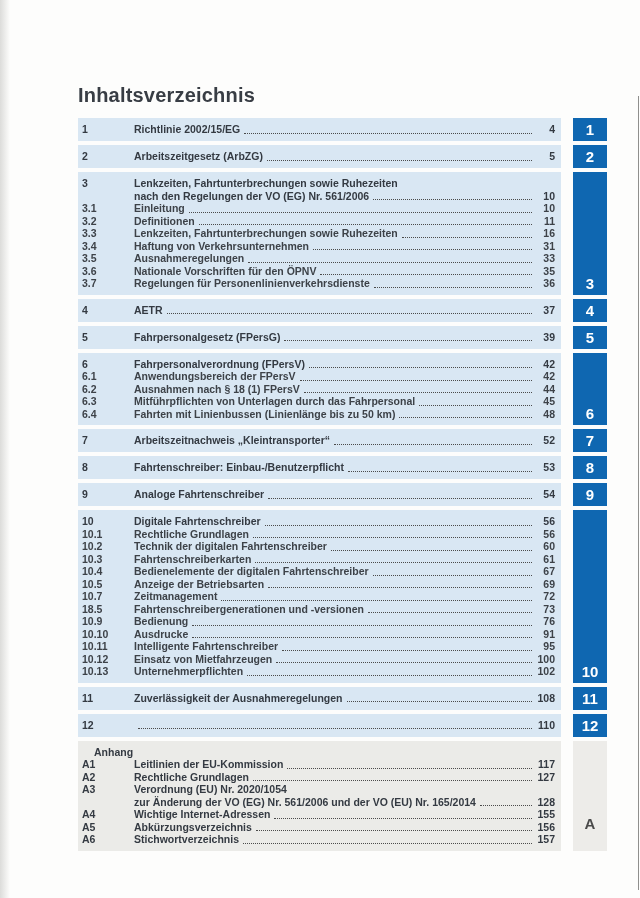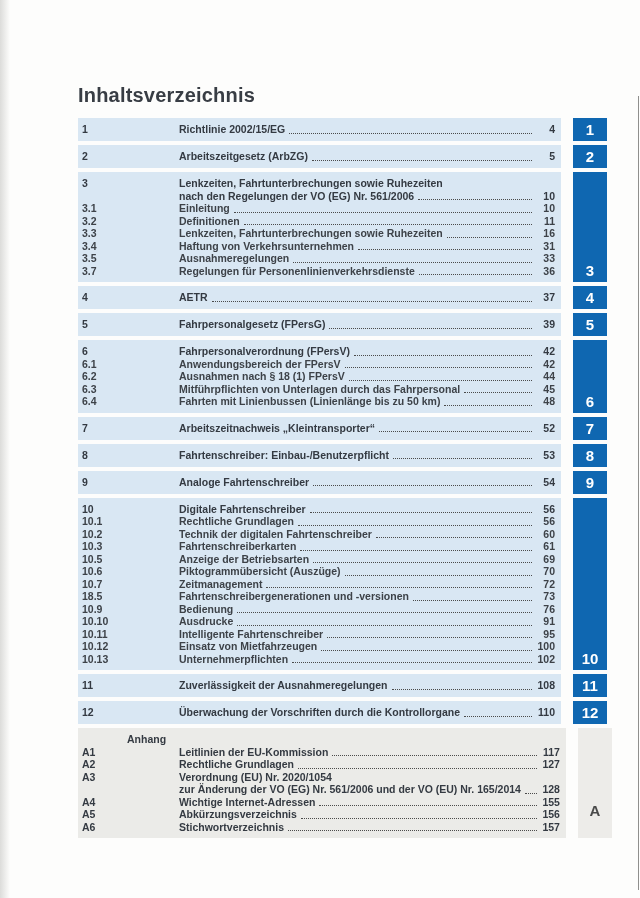--- a/index.html
+++ b/index.html
@@ -35,39 +35,39 @@
     min-height:23px;
   }
   .band.blue{background:var(--band-blue);}
   .band.gray{background:var(--band-gray);}
   .line{
     display:flex;align-items:baseline;
     font-size:10.5px;line-height:12.5px;color:var(--text);font-weight:bold;
   }
   .line.bold{font-weight:bold;color:var(--heading);}
   .num{width:56px;flex:0 0 56px;padding-left:4px;box-sizing:border-box;}
-  .t{white-space:nowrap;margin-left:45px;}
+  .t{white-space:nowrap;}
   .dots{
     flex:1 1 auto;align-self:flex-end;
     margin:0 3px 2px 4px;
     border-bottom:1.7px dotted #4b4b4b;
     min-width:12px;
   }
   .pg{flex:0 0 auto;min-width:20px;text-align:right;}
   .tab{
     width:34px;flex:0 0 34px;margin-left:12px;
     display:flex;align-items:flex-end;justify-content:center;
     box-sizing:border-box;padding-bottom:3px;
   }
   .tab.blue{background:var(--tab-blue);}
   .tab.gray{background:var(--tab-gray);padding-bottom:19px;}
   .tab .tablabel{font-size:15px;font-weight:bold;line-height:16px;}
   .tab.blue .tablabel{color:#ffffff;}
   .tab.gray .tablabel{color:#4a4a4a;}
-  .line.flush{padding-left:4px;}
+  .line.flush{padding-left:16px;}
 </style>
 </head>
 <body style="--band-blue: #d9e7f3; --band-gray: #ebebe8; --tab-blue: #0f67b1; --tab-gray: #edece9; --heading: #343a42; --text: #3d4248;">
 
 <div class="page">
   <h1 class="pagetitle">Inhaltsverzeichnis</h1>
   <div id="toc">
       <div class="group">
         <div class="band blue">
           <div class="line bold">
@@ -130,20 +130,26 @@
             <span class="dots"></span>
             <span class="pg">31</span>
           </div>
           <div class="line">
             <span class="num">3.5</span>
             <span class="t">Ausnahmeregelungen</span>
             <span class="dots"></span>
             <span class="pg">33</span>
           </div>
           <div class="line">
+            <span class="num">3.6</span>
+            <span class="t">Nationale Vorschriften für den ÖPNV</span>
+            <span class="dots"></span>
+            <span class="pg">35</span>
+          </div>
+          <div class="line">
             <span class="num">3.7</span>
             <span class="t">Regelungen für Personenlinienverkehrsdienste</span>
             <span class="dots"></span>
             <span class="pg">36</span>
           </div>
         </div>
         <div class="tab blue">
           <span class="tablabel">3</span>
         </div>
       </div>
@@ -269,32 +275,32 @@
             <span class="dots"></span>
             <span class="pg">60</span>
           </div>
           <div class="line">
             <span class="num">10.3</span>
             <span class="t">Fahrtenschreiberkarten</span>
             <span class="dots"></span>
             <span class="pg">61</span>
           </div>
           <div class="line">
+            <span class="num">10.4</span>
+            <span class="t">Bedienelemente der digitalen Fahrtenschreiber</span>
+            <span class="dots"></span>
+            <span class="pg">67</span>
+          </div>
+          <div class="line">
             <span class="num">10.5</span>
             <span class="t">Anzeige der Betriebsarten</span>
             <span class="dots"></span>
             <span class="pg">69</span>
           </div>
           <div class="line">
-            <span class="num">10.6</span>
-            <span class="t">Piktogrammübersicht (Auszüge)</span>
-            <span class="dots"></span>
-            <span class="pg">70</span>
-          </div>
-          <div class="line">
             <span class="num">10.7</span>
             <span class="t">Zeitmanagement</span>
             <span class="dots"></span>
             <span class="pg">72</span>
           </div>
           <div class="line">
             <span class="num">18.5</span>
             <span class="t">Fahrtenschreibergenerationen und -versionen</span>
             <span class="dots"></span>
             <span class="pg">73</span>
@@ -344,21 +350,20 @@
           </div>
         </div>
         <div class="tab blue">
           <span class="tablabel">11</span>
         </div>
       </div>
       <div class="group">
         <div class="band blue">
           <div class="line bold">
             <span class="num">12</span>
-            <span class="t">Überwachung der Vorschriften durch die Kontrollorgane</span>
             <span class="dots"></span>
             <span class="pg">110</span>
           </div>
         </div>
         <div class="tab blue">
           <span class="tablabel">12</span>
         </div>
       </div>
       <div class="group">
         <div class="band gray">

